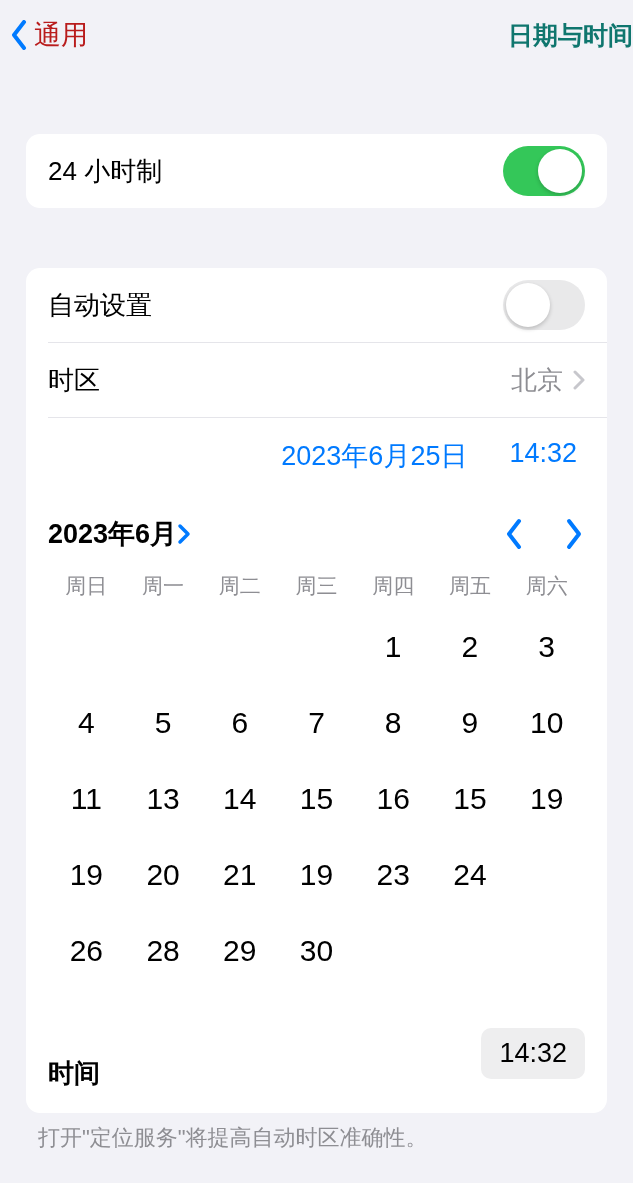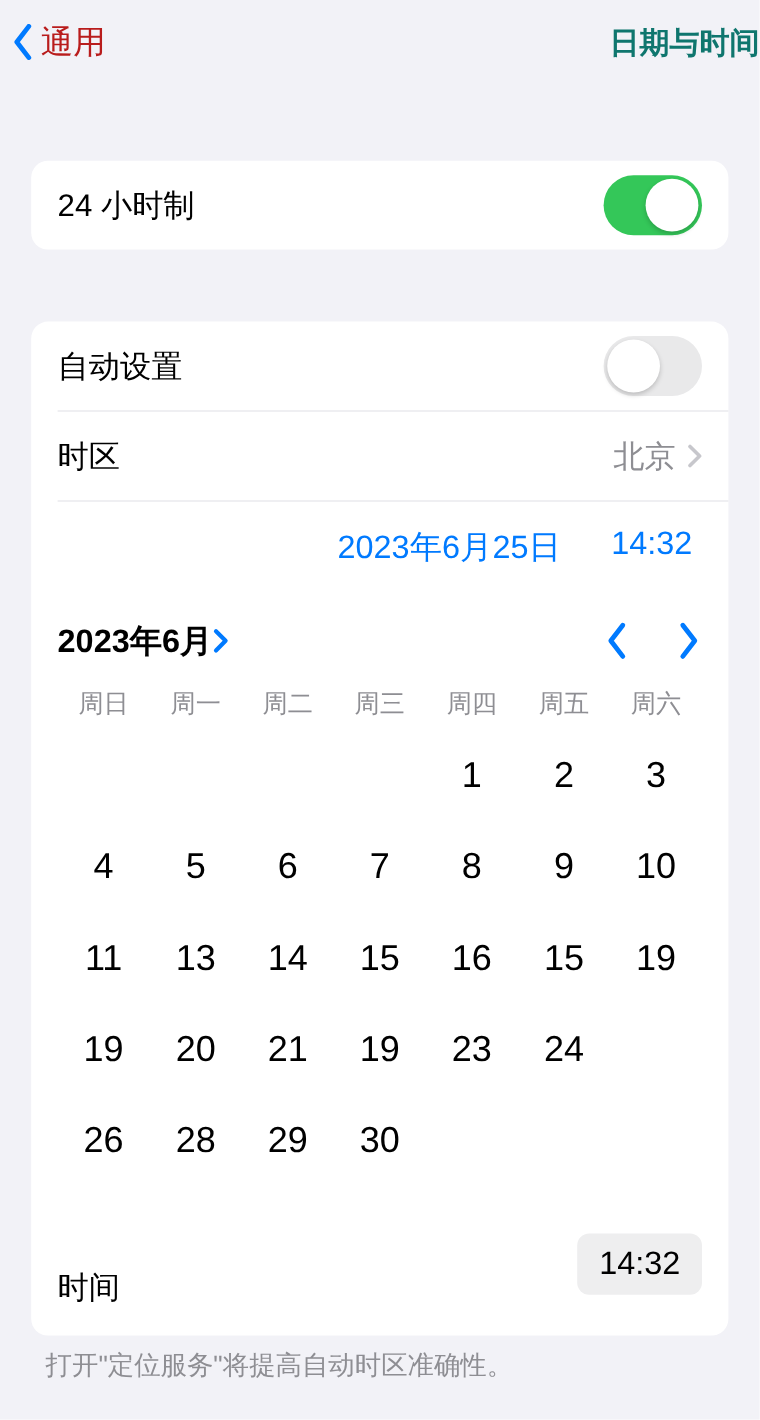--- a/index.html
+++ b/index.html
@@ -81,21 +81,21 @@
     .days { display: grid; grid-template-columns: repeat(7,1fr); row-gap: 32px; padding: 22px 0 18px 0; }
     .day { text-align: center; font-size: 30px; color: #000; position: relative; cursor: pointer; height: 44px; line-height: 44px; }
     .day.selected { color: #fff; font-weight: 600; }
     .day.selected::before {
       content: ""; position: absolute; width: 62px; height: 62px;
       background: #007aff; border-radius: 50%;
       left: 50%; top: 50%; transform: translate(-50%,-50%); z-index: -1;
     }
     .day span { position: relative; z-index: 1; }
     .time-row { display: flex; align-items: center; justify-content: space-between; padding: 14px 22px 22px 22px; }
-    .time-label { font-size: 26px; font-weight: 400; color: #000; margin-top: 41px; }
+    .time-label { font-size: 26px; font-weight: 700; color: #000; margin-top: 41px; }
     .time-pill { background: #eeeeef; border-radius: 10px; padding: 10px 18px; font-size: 27px; color: #000; cursor: pointer; }
     .footnote { font-size: 22px; color: #8e8e93; padding: 10px 38px; }
   </style>
 </head>
 <body>
 
 <div class="header">
   <div class="back-btn">
     <svg class="back-chevron" viewBox="0 0 18 30">
         <polyline points="14,2 4,15 14,28" fill="none" stroke="#007aff" stroke-width="4" stroke-linecap="round" stroke-linejoin="round"></polyline>

